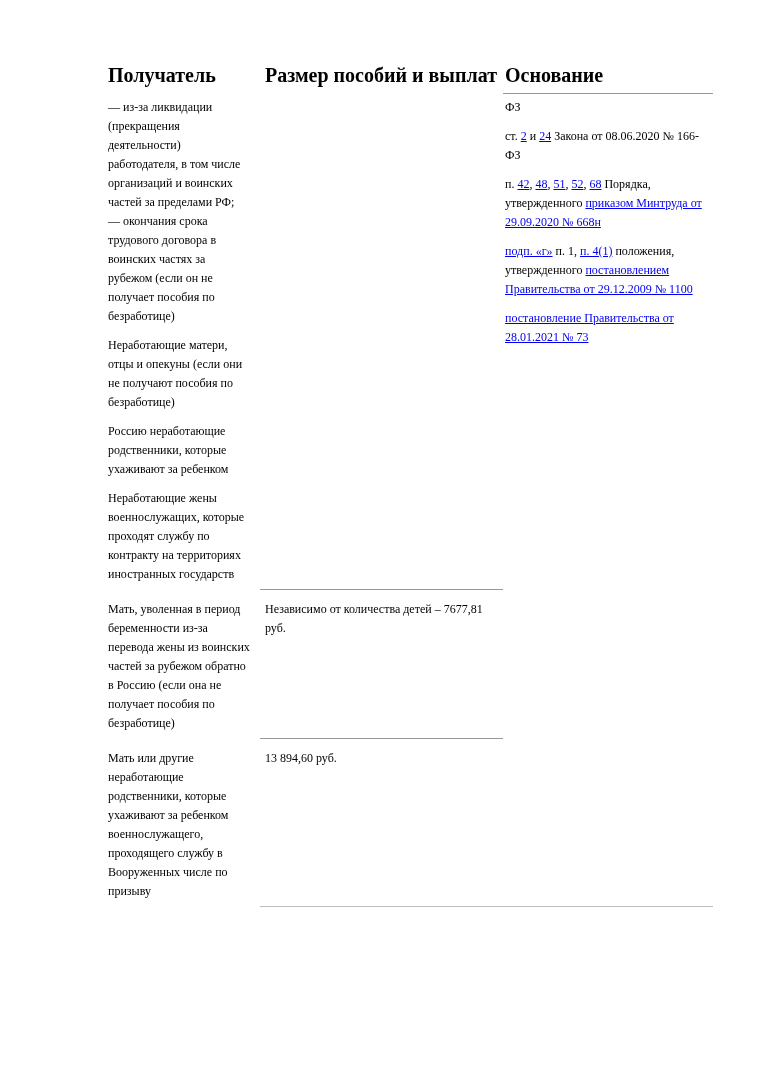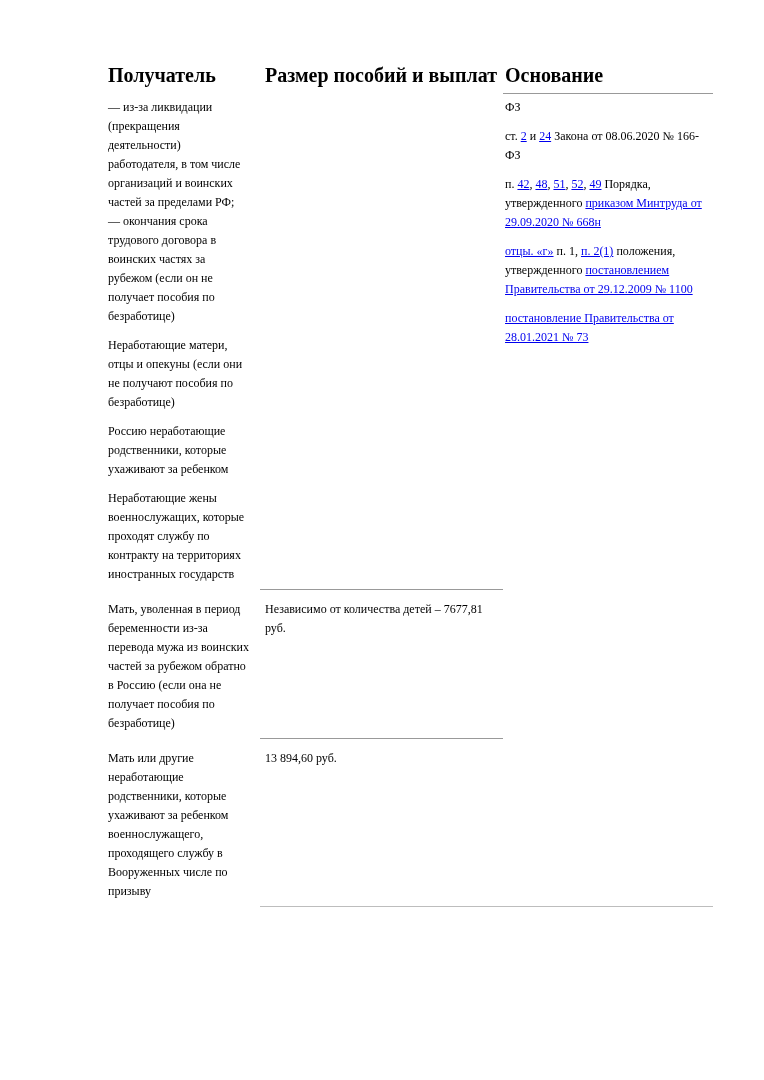--- a/index.html
+++ b/index.html
@@ -65,28 +65,28 @@
             <p class="para">— из-за ликвидации (прекращения деятельности) работодателя, в том числе организаций и воинских частей за пределами РФ;
 — окончания срока трудового договора в воинских частях за рубежом (если он не получает пособия по безработице)</p>
             <p class="para">Неработающие матери, отцы и опекуны (если они не получают пособия по безработице)</p>
             <p class="para">Россию неработающие родственники, которые ухаживают за ребенком</p>
             <p class="para">Неработающие жены военнослужащих, которые проходят службу по контракту на территориях иностранных государств</p>
           </td>
         <td class="col2c"></td>
         <td class="col3c basis-cell" rowspan="3">
             <p class="para"><span>ФЗ</span></p>
             <p class="para"><span>ст. </span><a class="link">2</a><span> и </span><a class="link">24</a><span> Закона от 08.06.2020 № 166-ФЗ</span></p>
-            <p class="para"><span>п. </span><a class="link">42</a><span>, </span><a class="link">48</a><span>, </span><a class="link">51</a><span>, </span><a class="link">52</a><span>, </span><a class="link">49</a><span> Порядка, утвержденного </span><a class="link">приказом Минтруда от 29.09.2020 № 668н</a></p>
-            <p class="para"><a class="link">отцы. «г»</a><span> п. 1, </span><a class="link">п. 2(1)</a><span> положения, утвержденного </span><a class="link">постановлением Правительства от 29.12.2009 № 1100</a></p>
+            <p class="para"><span>п. </span><a class="link">42</a><span>, </span><a class="link">48</a><span>, </span><a class="link">51</a><span>, </span><a class="link">52</a><span>, </span><a class="link">68</a><span> Порядка, утвержденного </span><a class="link">приказом Минтруда от 29.09.2020 № 668н</a></p>
+            <p class="para"><a class="link">подп. «г»</a><span> п. 1, </span><a class="link">п. 4(1)</a><span> положения, утвержденного </span><a class="link">постановлением Правительства от 29.12.2009 № 1100</a></p>
             <p class="para"><a class="link">постановление Правительства от 28.01.2021 № 73</a></p>
           </td>
       </tr>
       <tr>
         <td class="col1c">
-            <p class="para">Мать, уволенная в период беременности из-за перевода мужа из воинских частей за рубежом обратно в Россию (если она не получает пособия по безработице)</p>
+            <p class="para">Мать, уволенная в период беременности из-за перевода жены из воинских частей за рубежом обратно в Россию (если она не получает пособия по безработице)</p>
           </td>
         <td class="col2c rule-top">Независимо от количества детей – 7677,81 руб.</td>
       </tr>
       <tr>
         <td class="col1c">
             <p class="para">Мать или другие неработающие родственники, которые ухаживают за ребенком военнослужащего, проходящего службу в Вооруженных числе по призыву</p>
           </td>
         <td class="col2c rule-top rule-bottom">13 894,60 руб.</td>
       </tr>
     </tbody>

